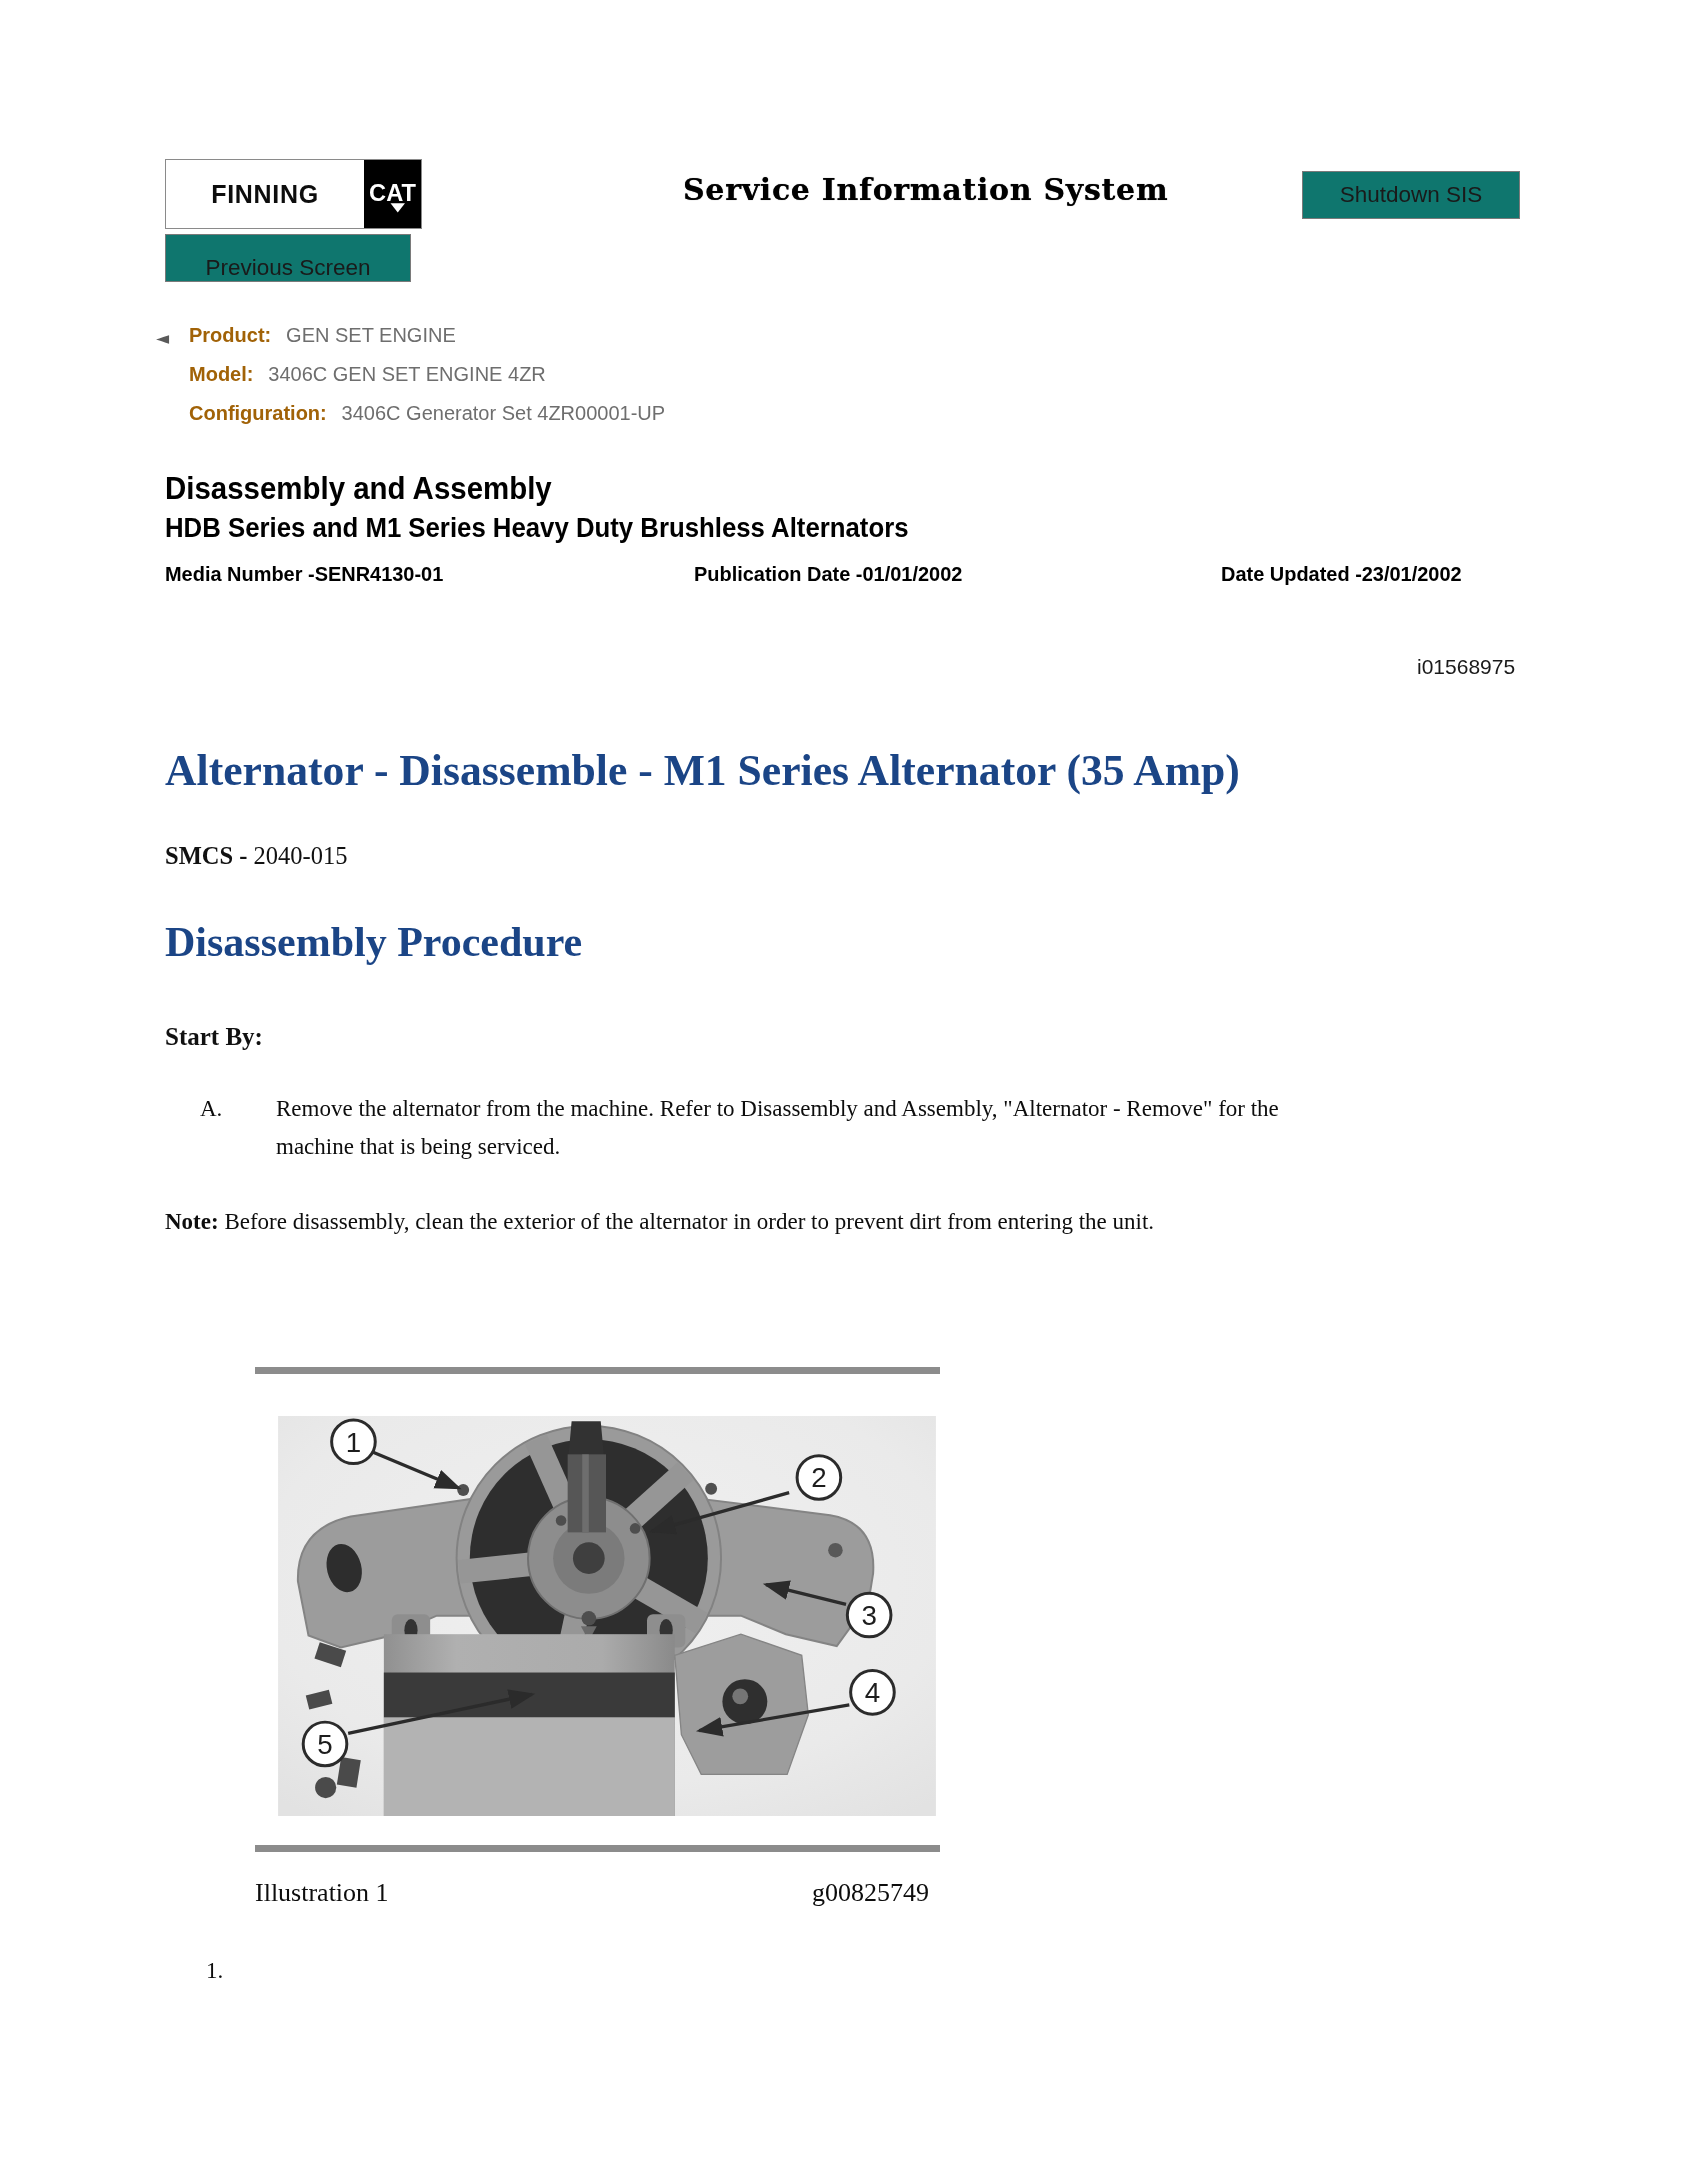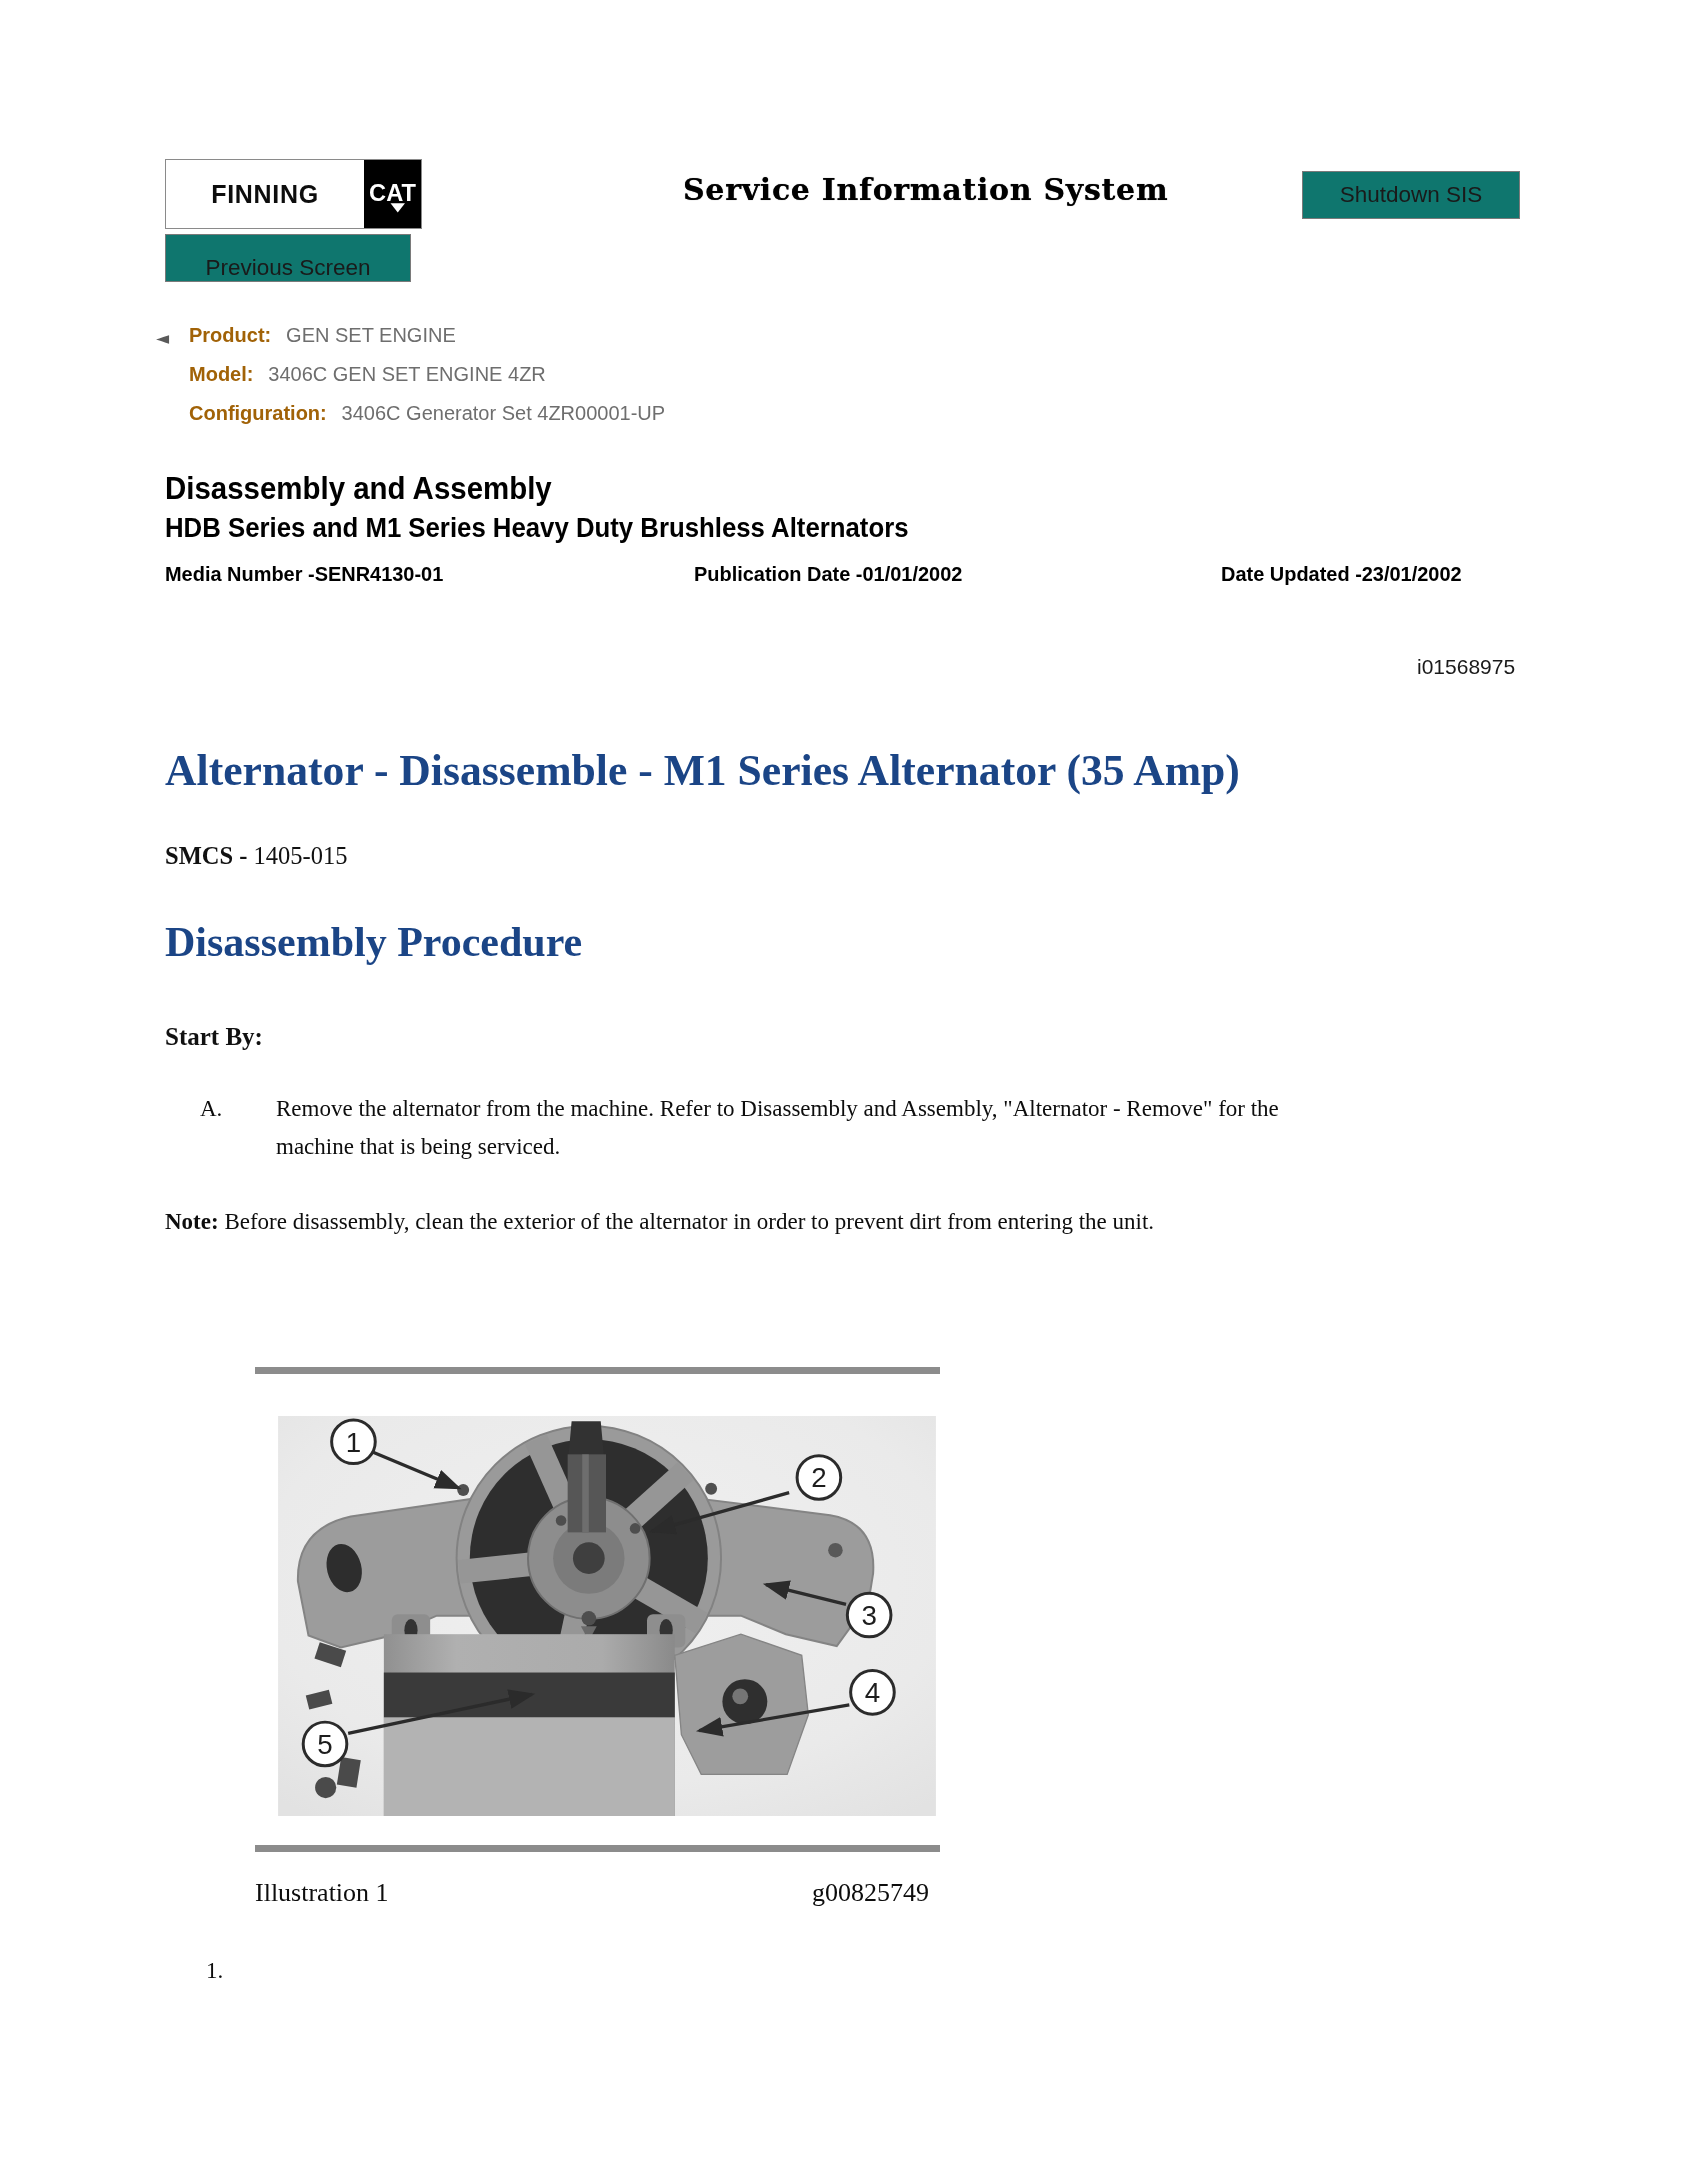--- a/index.html
+++ b/index.html
@@ -88,21 +88,21 @@
   <div class="abs doc-subtitle">HDB Series and M1 Series Heavy Duty Brushless Alternators</div>
   <div class="abs media-line" style="left:165px;">Media Number -SENR4130-01</div>
   <div class="abs media-line" style="left:694px;">Publication Date -01/01/2002</div>
   <div class="abs media-line" style="left:1221px;">Date Updated -23/01/2002</div>
 
   <div class="abs doc-id">i01568975</div>
 
   <div class="abs h1-blue" style="color:#1b4586;">Alternator - Disassemble - M1 Series Alternator (35 Amp)</div>
 
   <div class="abs smcs">
-    <b>SMCS - </b><span>1405-015</span>
+    <b>SMCS - </b><span>2040-015</span>
   </div>
 
   <div class="abs h2-blue" style="color:#1b4586;">Disassembly Procedure</div>
 
   <div class="abs start-by">Start By:</div>
 
   <div class="abs body-text step" style="left:200px;top:1090px;width:1088px;">
     <span class="step-label">A.</span>
     <span style="width:1032px;margin-left:28px;">Remove the alternator from the machine. Refer to Disassembly and Assembly, "Alternator - Remove" for the machine that is being serviced.</span>
   </div>

